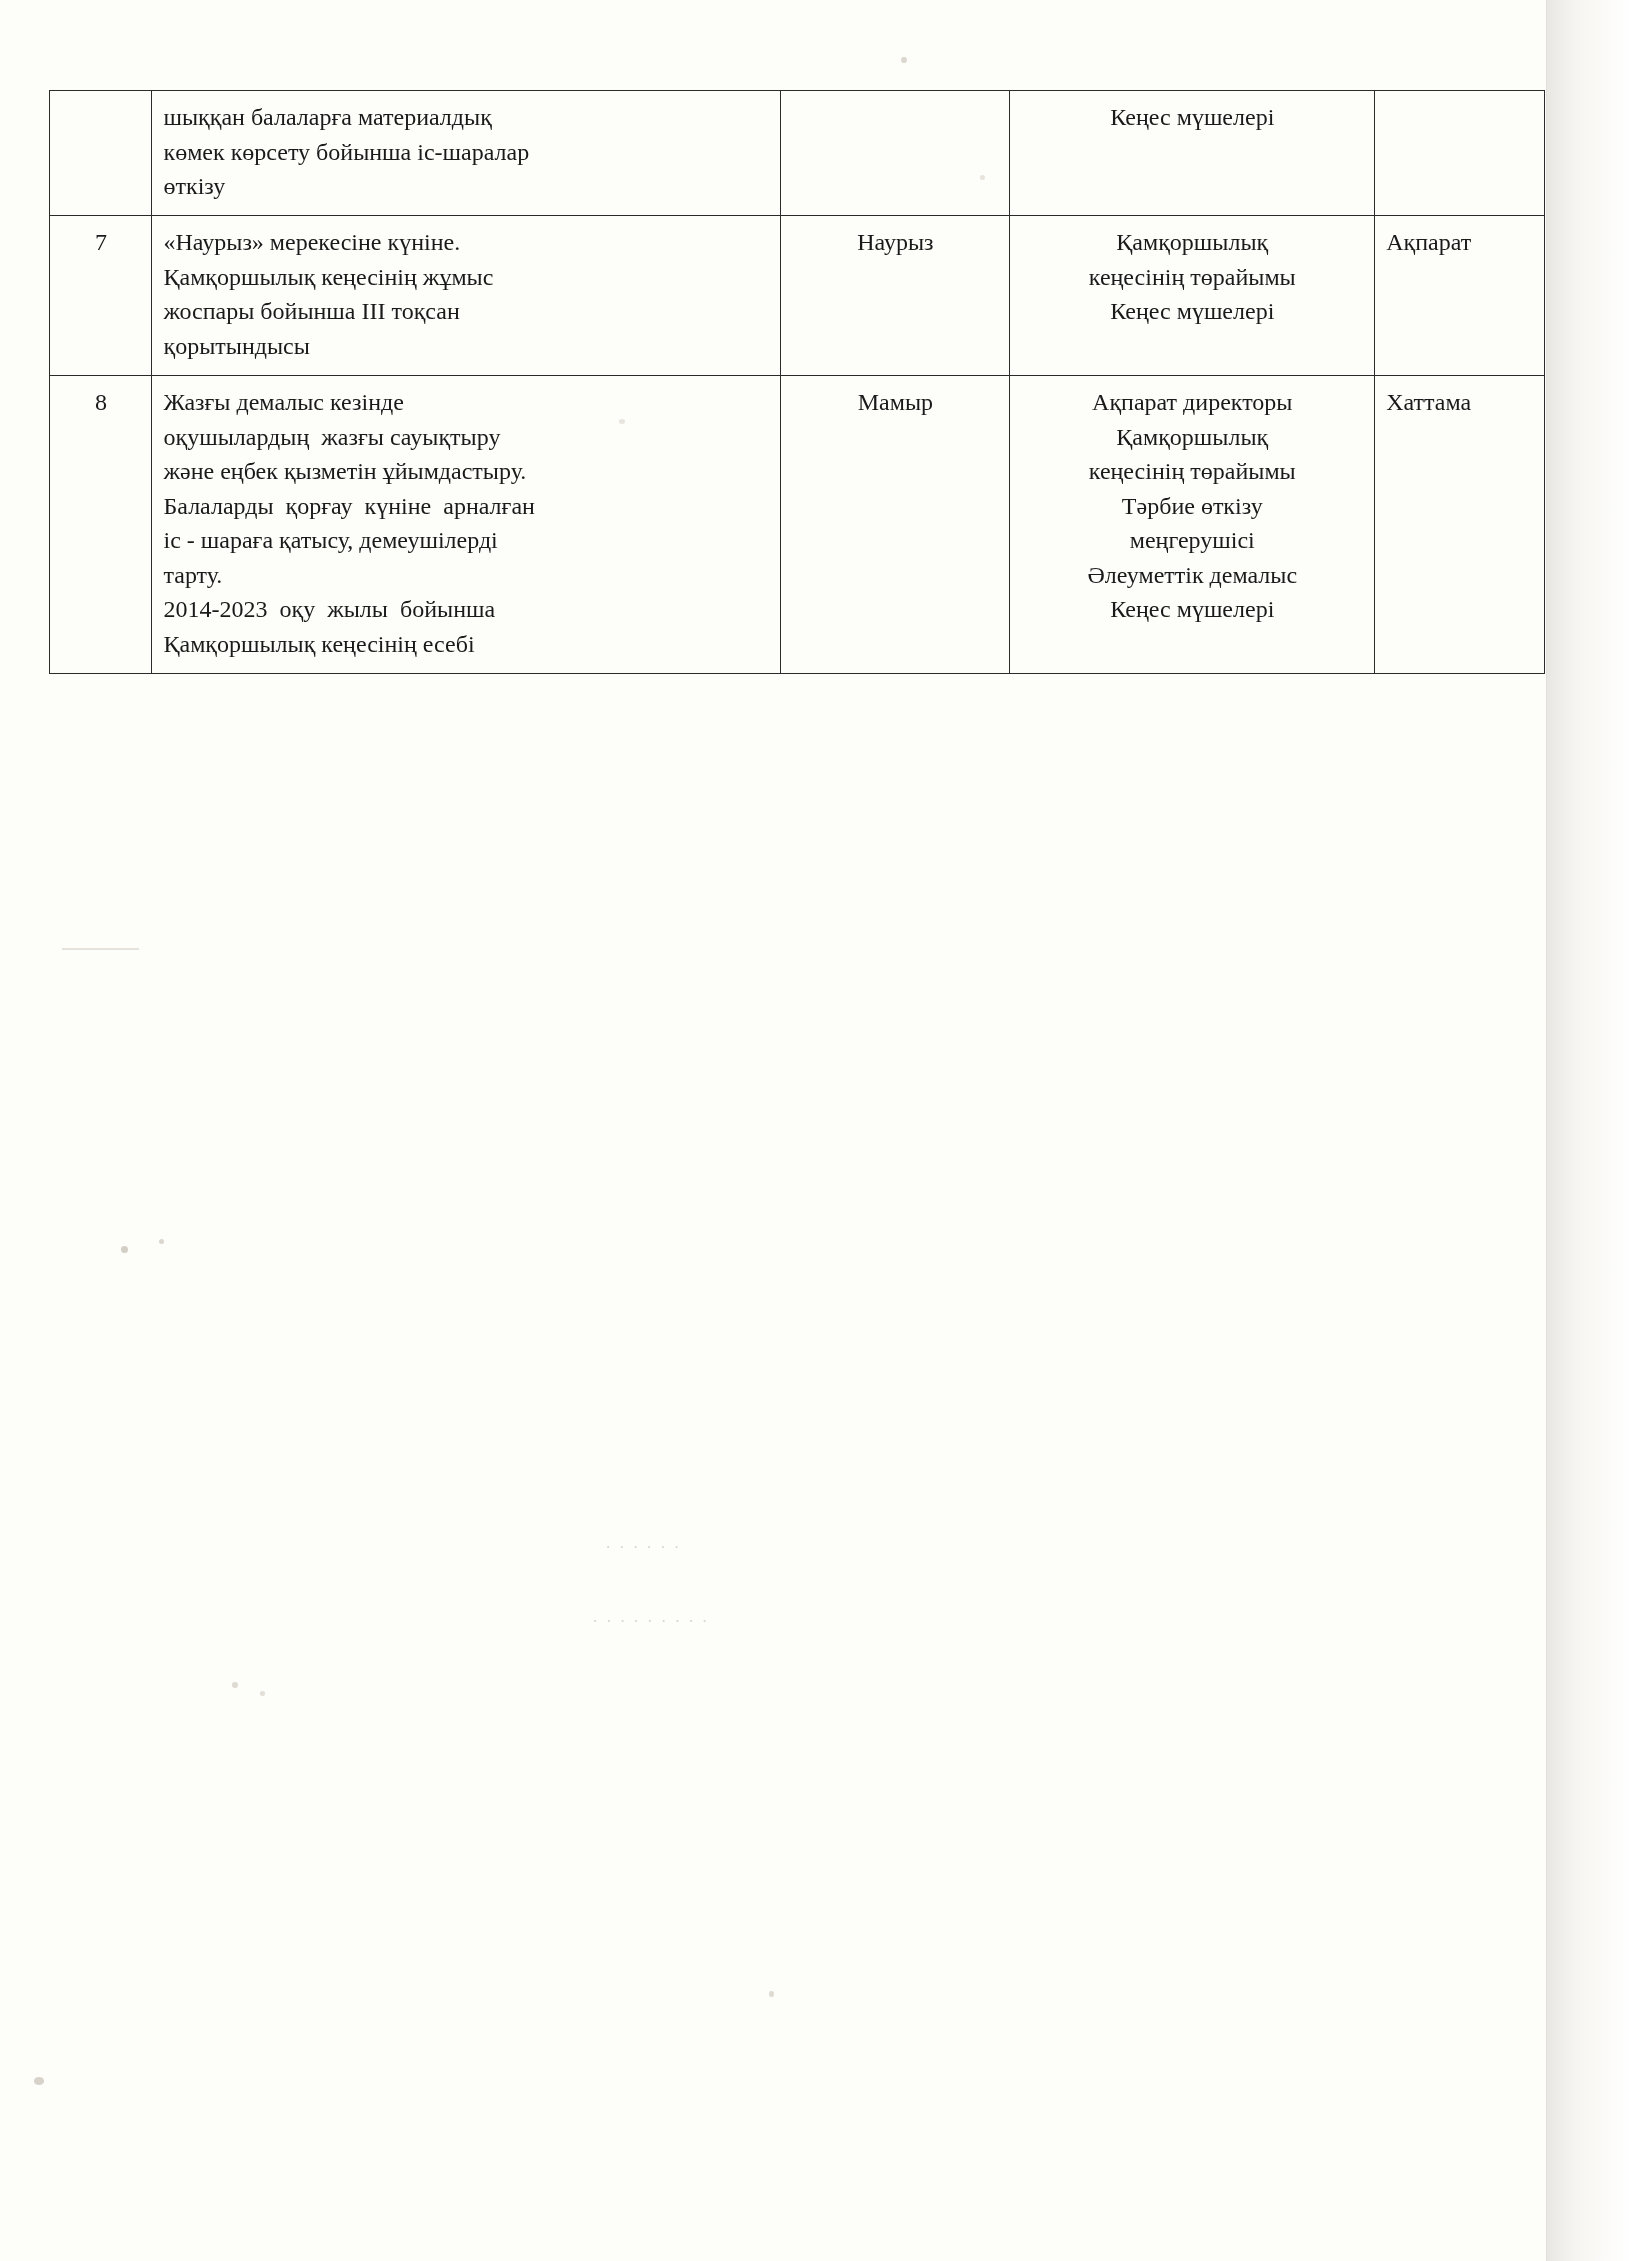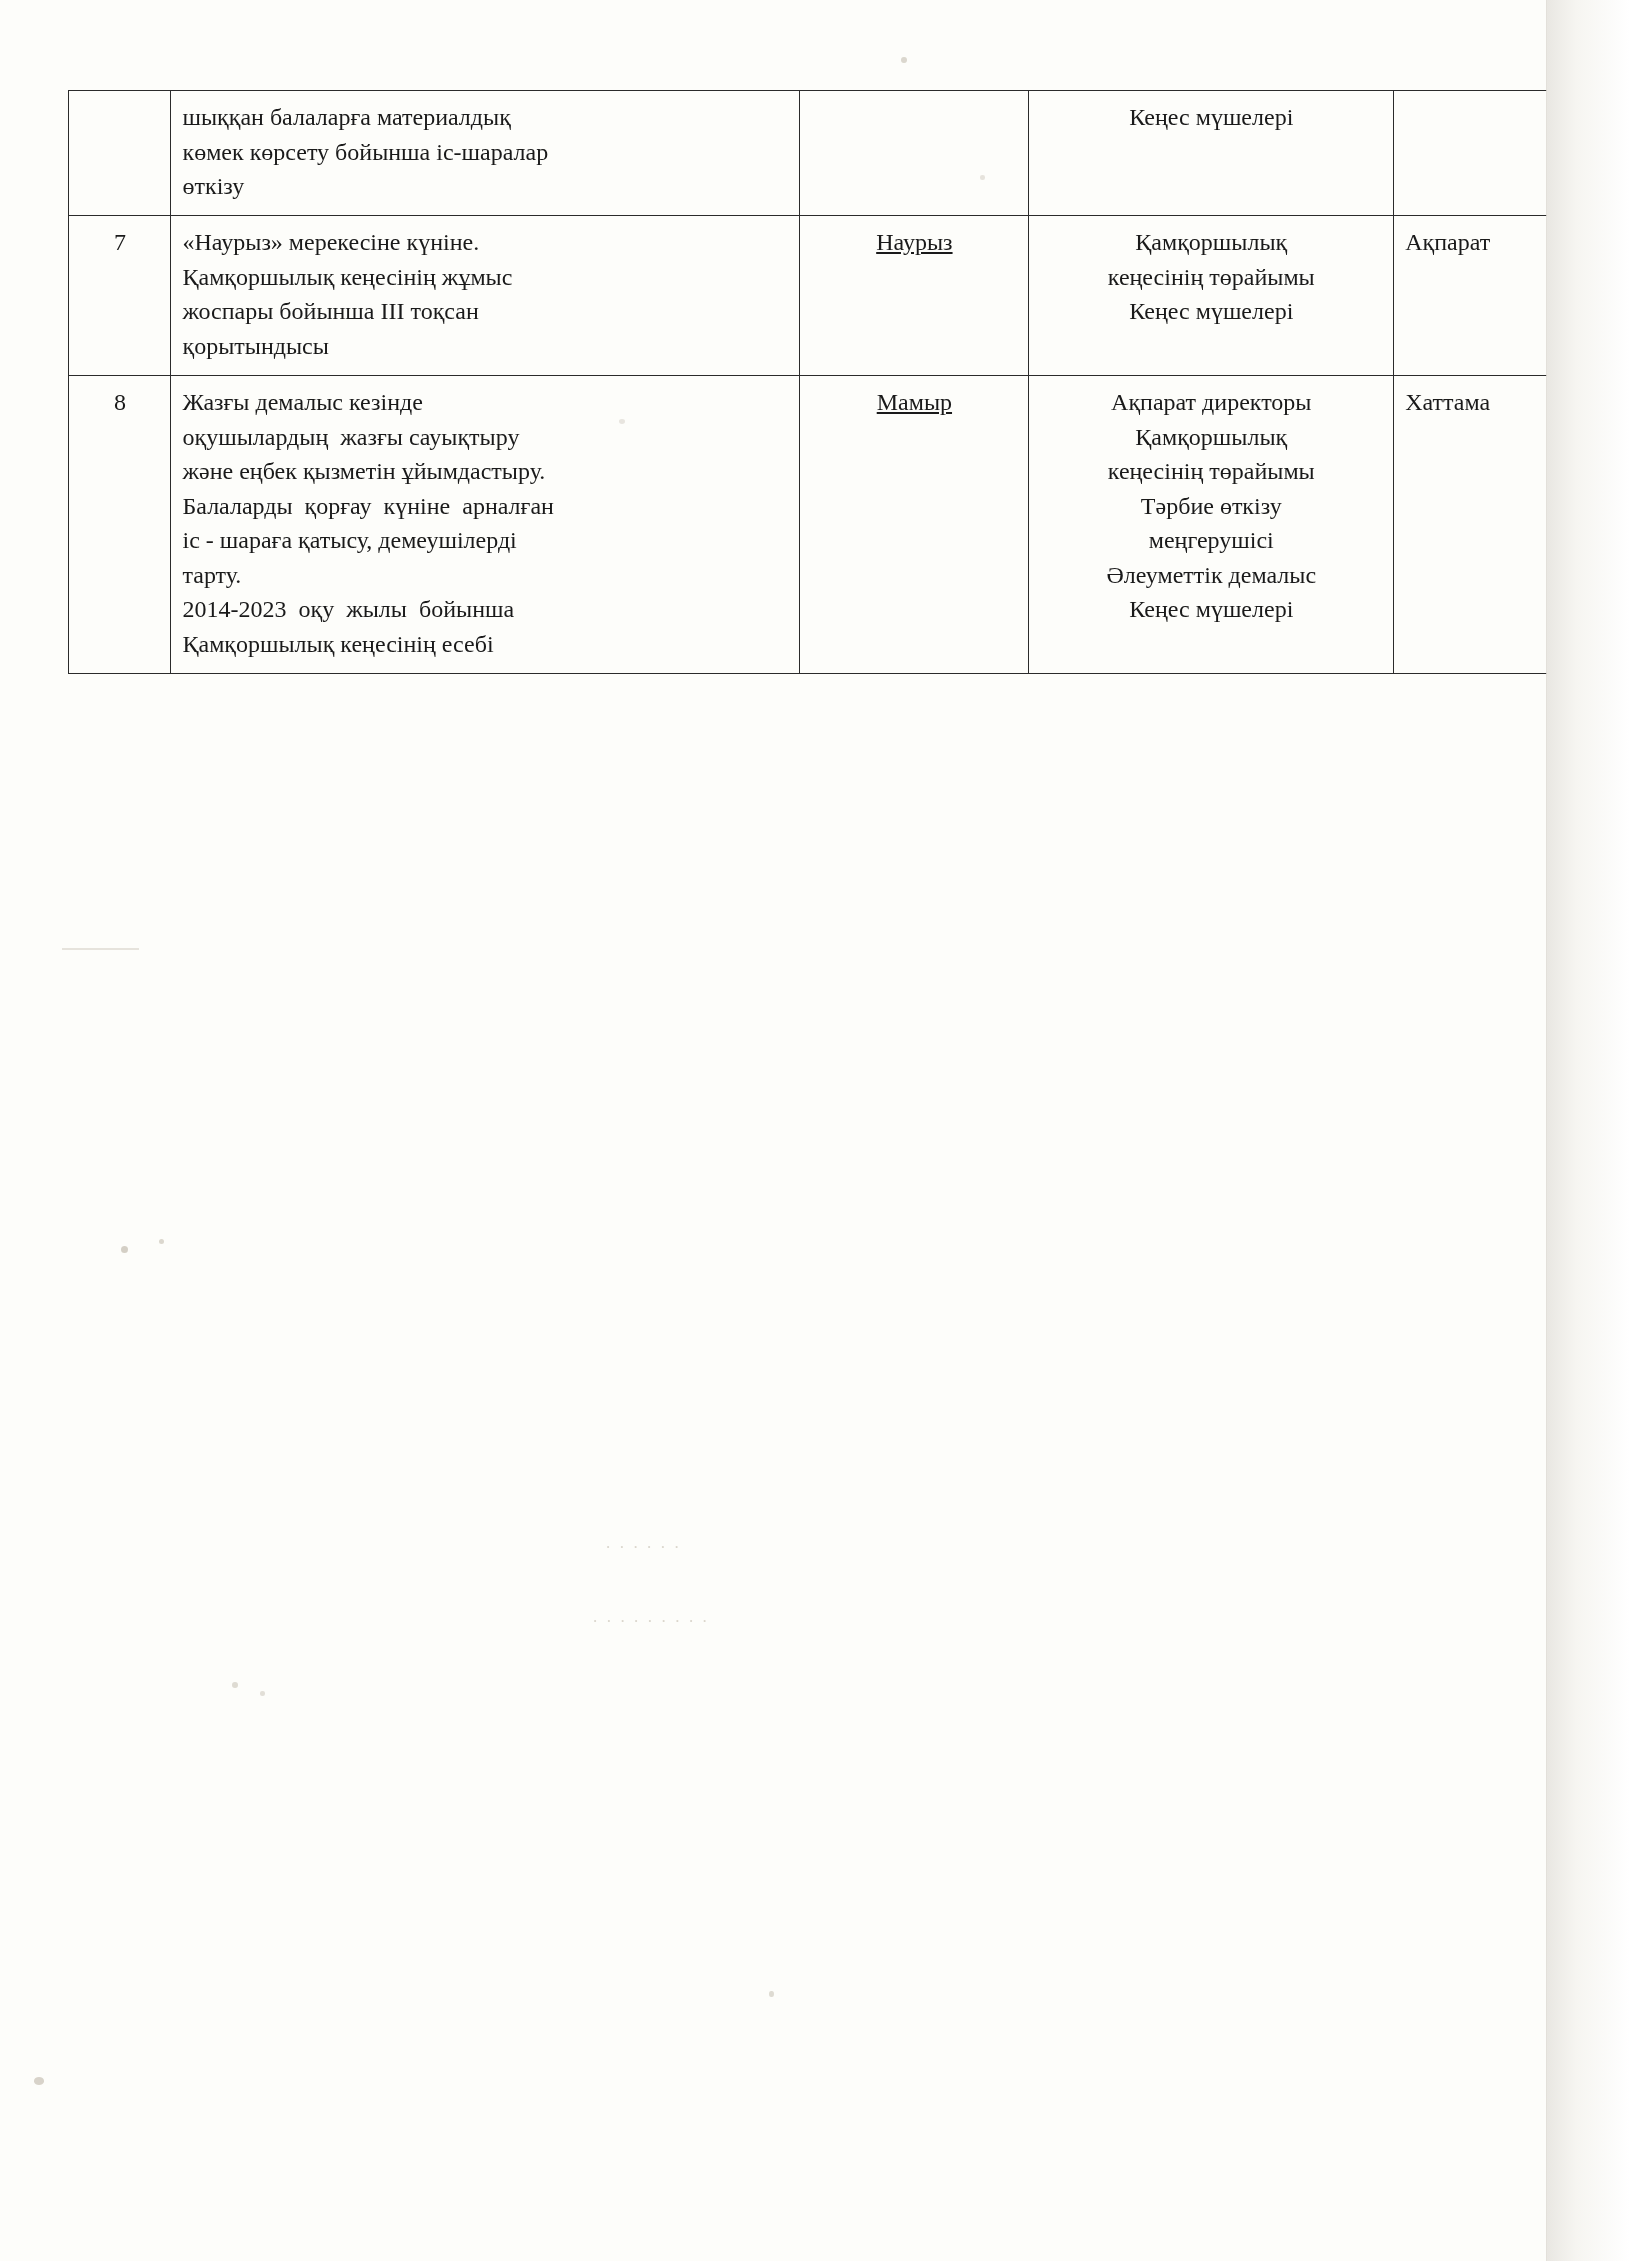--- a/index.html
+++ b/index.html
@@ -46,37 +46,37 @@
   
   .speck {
     position: absolute;
     border-radius: 50%;
     background: #b9b1a2;
     opacity: 0.5;
   }
 
   .doc-table {
     position: absolute;
-    left: 68px;
+    left: 49px;
     top: 90px;
     width: 1439px;
     border-collapse: collapse;
     table-layout: fixed;
   }
   .doc-table td {
     border: 1.3px solid #2b2b2b;
     vertical-align: top;
     padding: 9px 10.3px 11.6px 11.6px;
     font-size: 24px;
     line-height: 1.44;
     font-family: "Liberation Serif", serif;
   }
   .col-num    { width: 79px;  text-align: center; }
   .col-event  { width: 606px;  text-align: left; }
-  .col-date   { width: 206px;  text-align: center; text-decoration: underline; }
+  .col-date   { width: 206px;  text-align: center; }
   .col-resp   { width: 342px;  text-align: center; }
   .col-result { width: 148px;  }
 
   .cell-lines > div {
     white-space: pre-wrap;
   }
 
   .resp-line { display: block; font-family: Liberation Serif, serif; }
 
   

